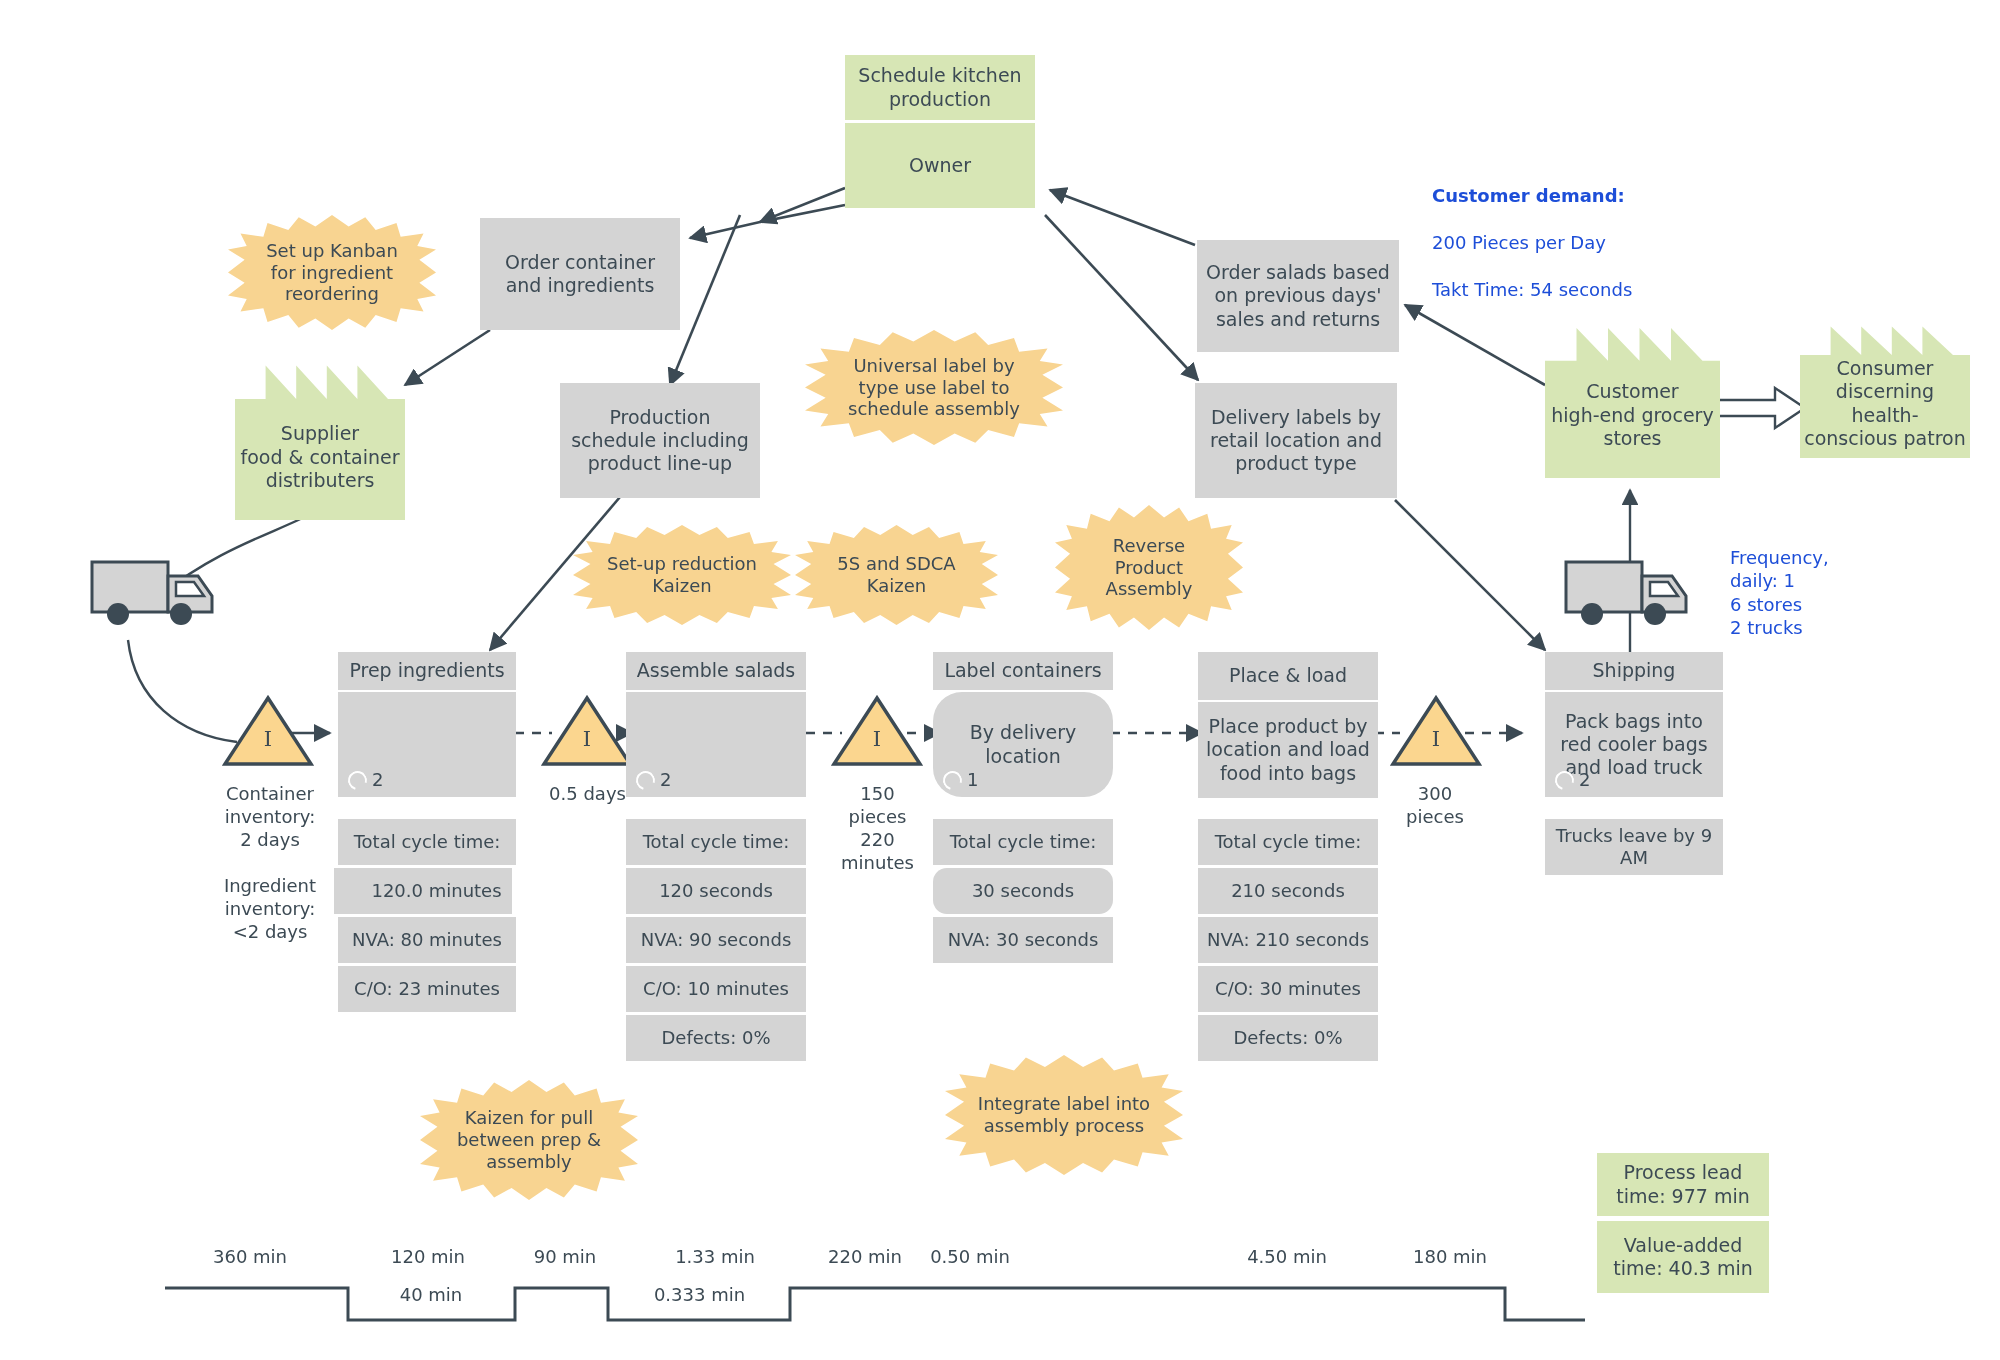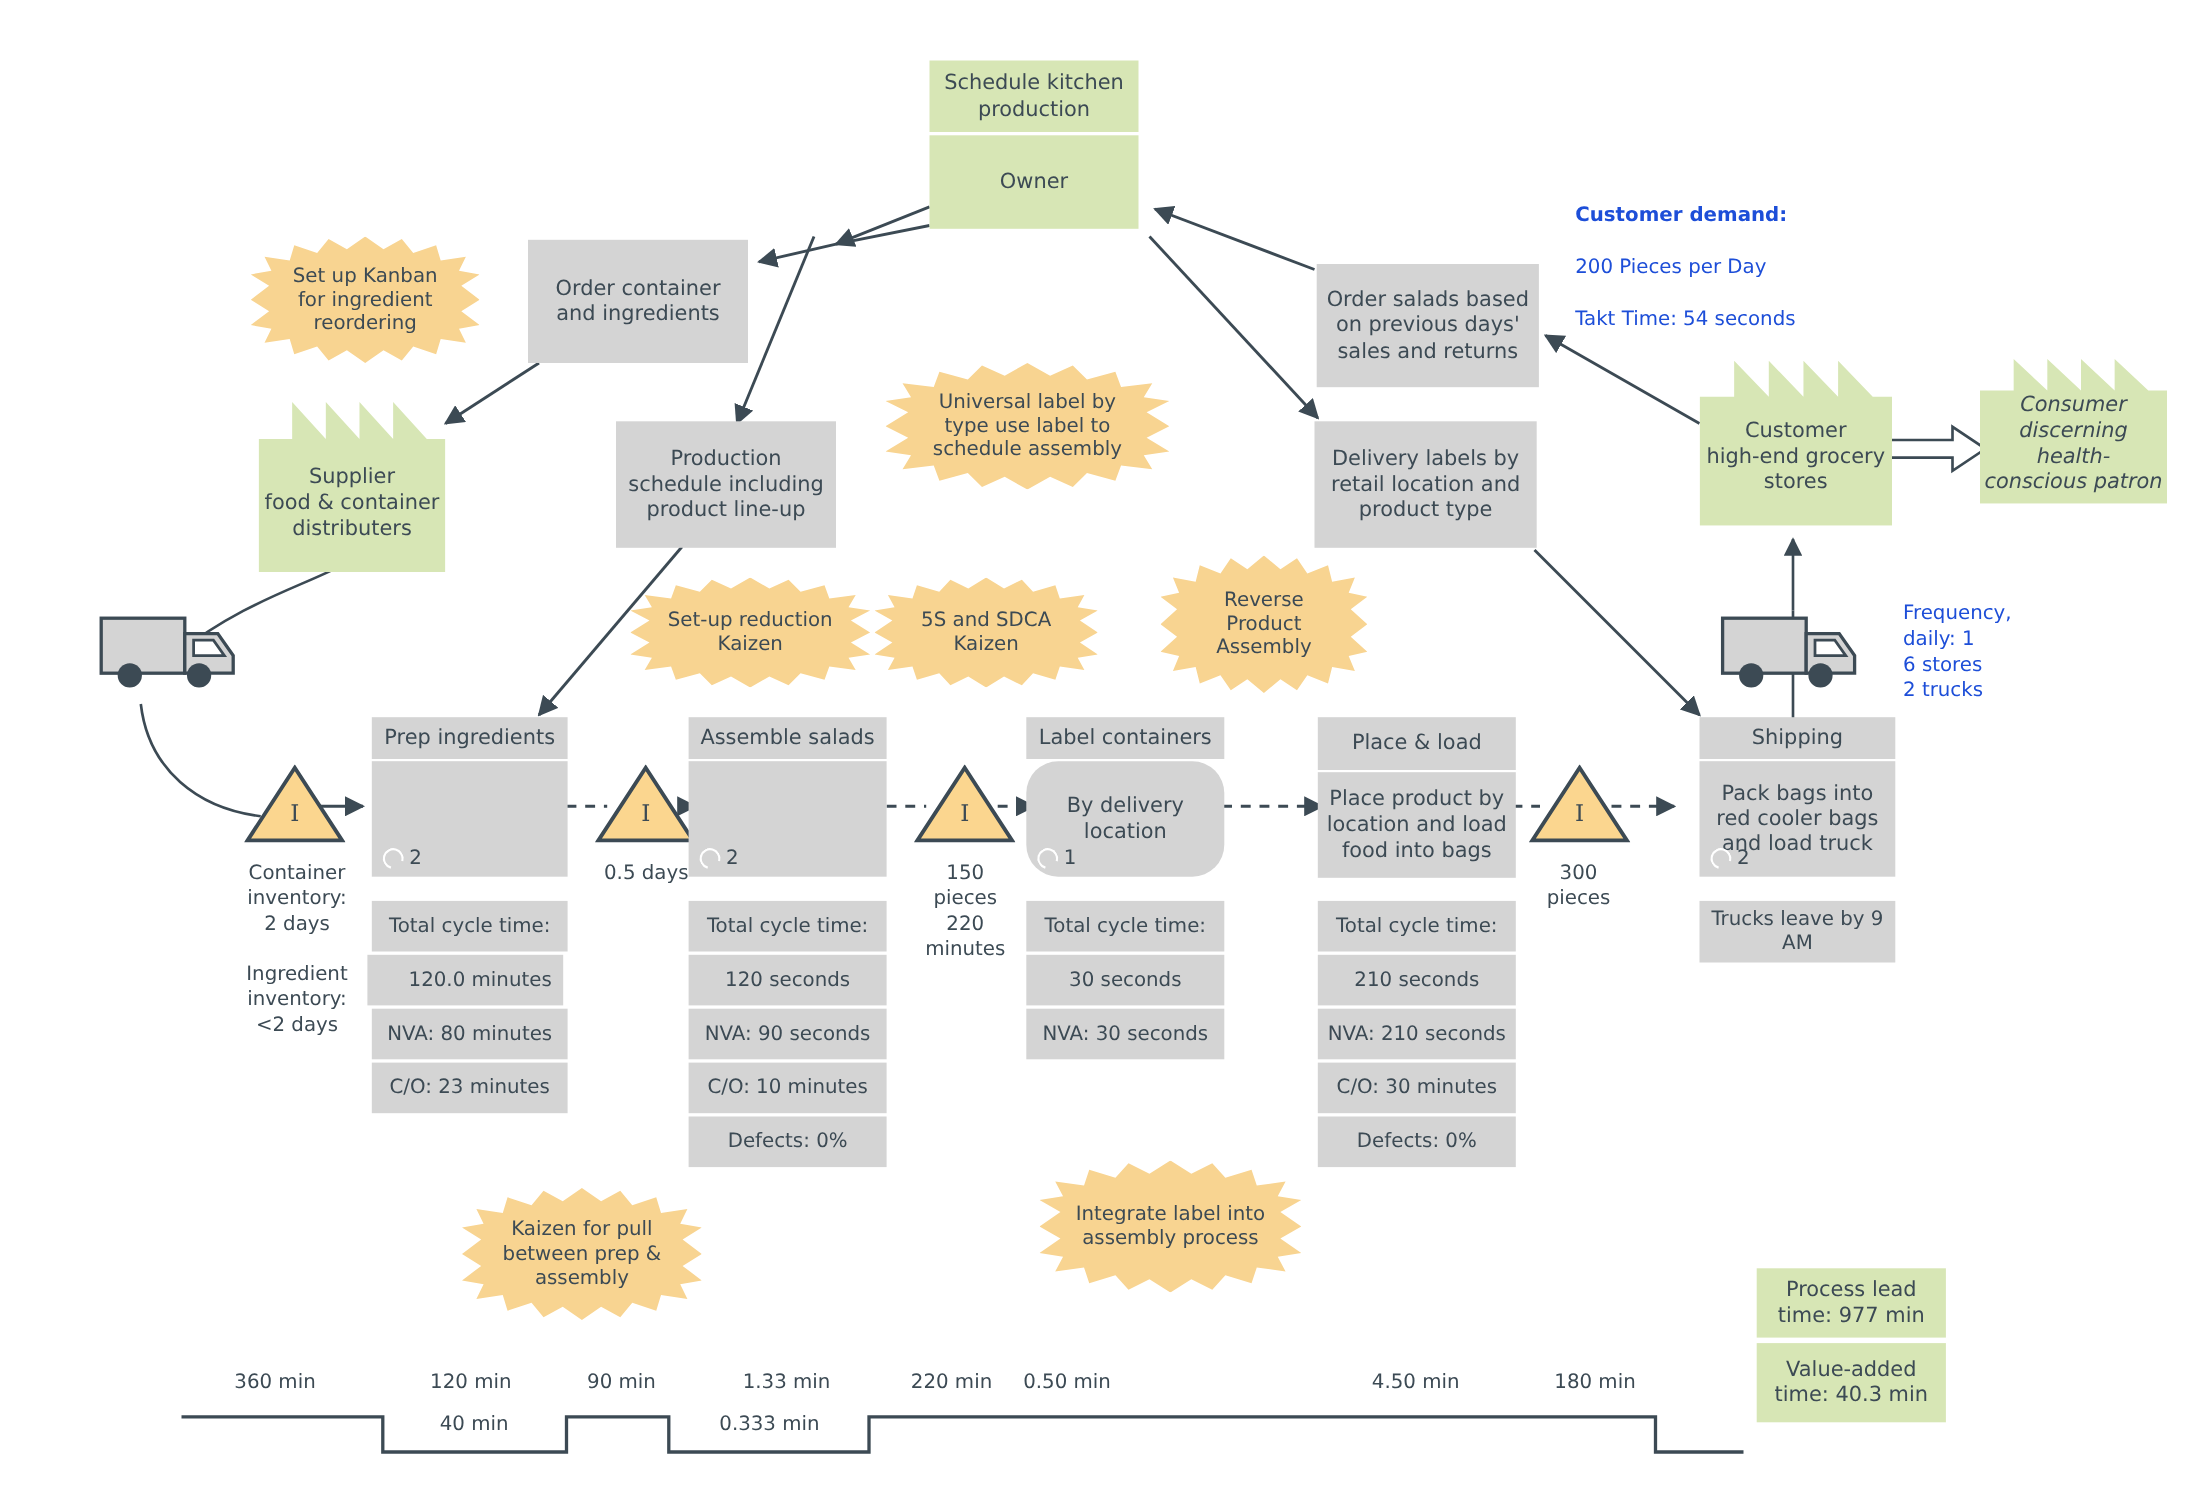--- a/index.html
+++ b/index.html
@@ -240,21 +240,21 @@
 distributers</span>
   </div>
 
   <div class="factory" style="left:1545px; top:315px; width:175px; height:135px;">
     <span style="white-space:pre-line;">Customer
 high-end grocery
 stores</span>
   </div>
 
   <div class="factory" style="left:1800px; top:315px; width:170px; height:135px; padding-bottom:8px;">
-    <span style="white-space:pre-line;font-style:italic;">Consumer
+    <span style="white-space:pre-line;">Consumer
 discerning
 health-
 conscious patron</span>
   </div>
 
   <div class="burst" style="left:228px; top:215px; width:180px; height:115px;">
     <span style="white-space:pre-line;">Set up Kanban
 for ingredient
 reordering</span>
   </div>
@@ -415,21 +415,21 @@
   <div class="abs gbox" style="left:933px; top:692px; width:180px; height:105px;border-radius:29px;">
     <span>By delivery location</span>
     <div class="op-badge">
       <span class="op-icon"></span>
       <span>1</span>
     </div>
   </div>
   <div class="abs databox" style="left:933px; top:819px; width:180px; height:46px;">
     <span>Total cycle time:</span>
   </div>
-  <div class="abs databox" style="left:933px; top:868px; width:180px; height:46px;">
+  <div class="abs databox" style="left:933px; top:868px; width:180px; height:46px;border-radius:14px;">
     <span>30 seconds</span>
   </div>
   <div class="abs databox" style="left:933px; top:917px; width:180px; height:46px;">
     <span>NVA: 30 seconds</span>
   </div>
 
   <div class="abs gbox" style="left:1198px; top:652px; width:180px; height:48px;">
     <span>Place &amp; load</span>
   </div>
   <div class="abs gbox" style="left:1198px; top:702px; width:180px; height:96px;">

